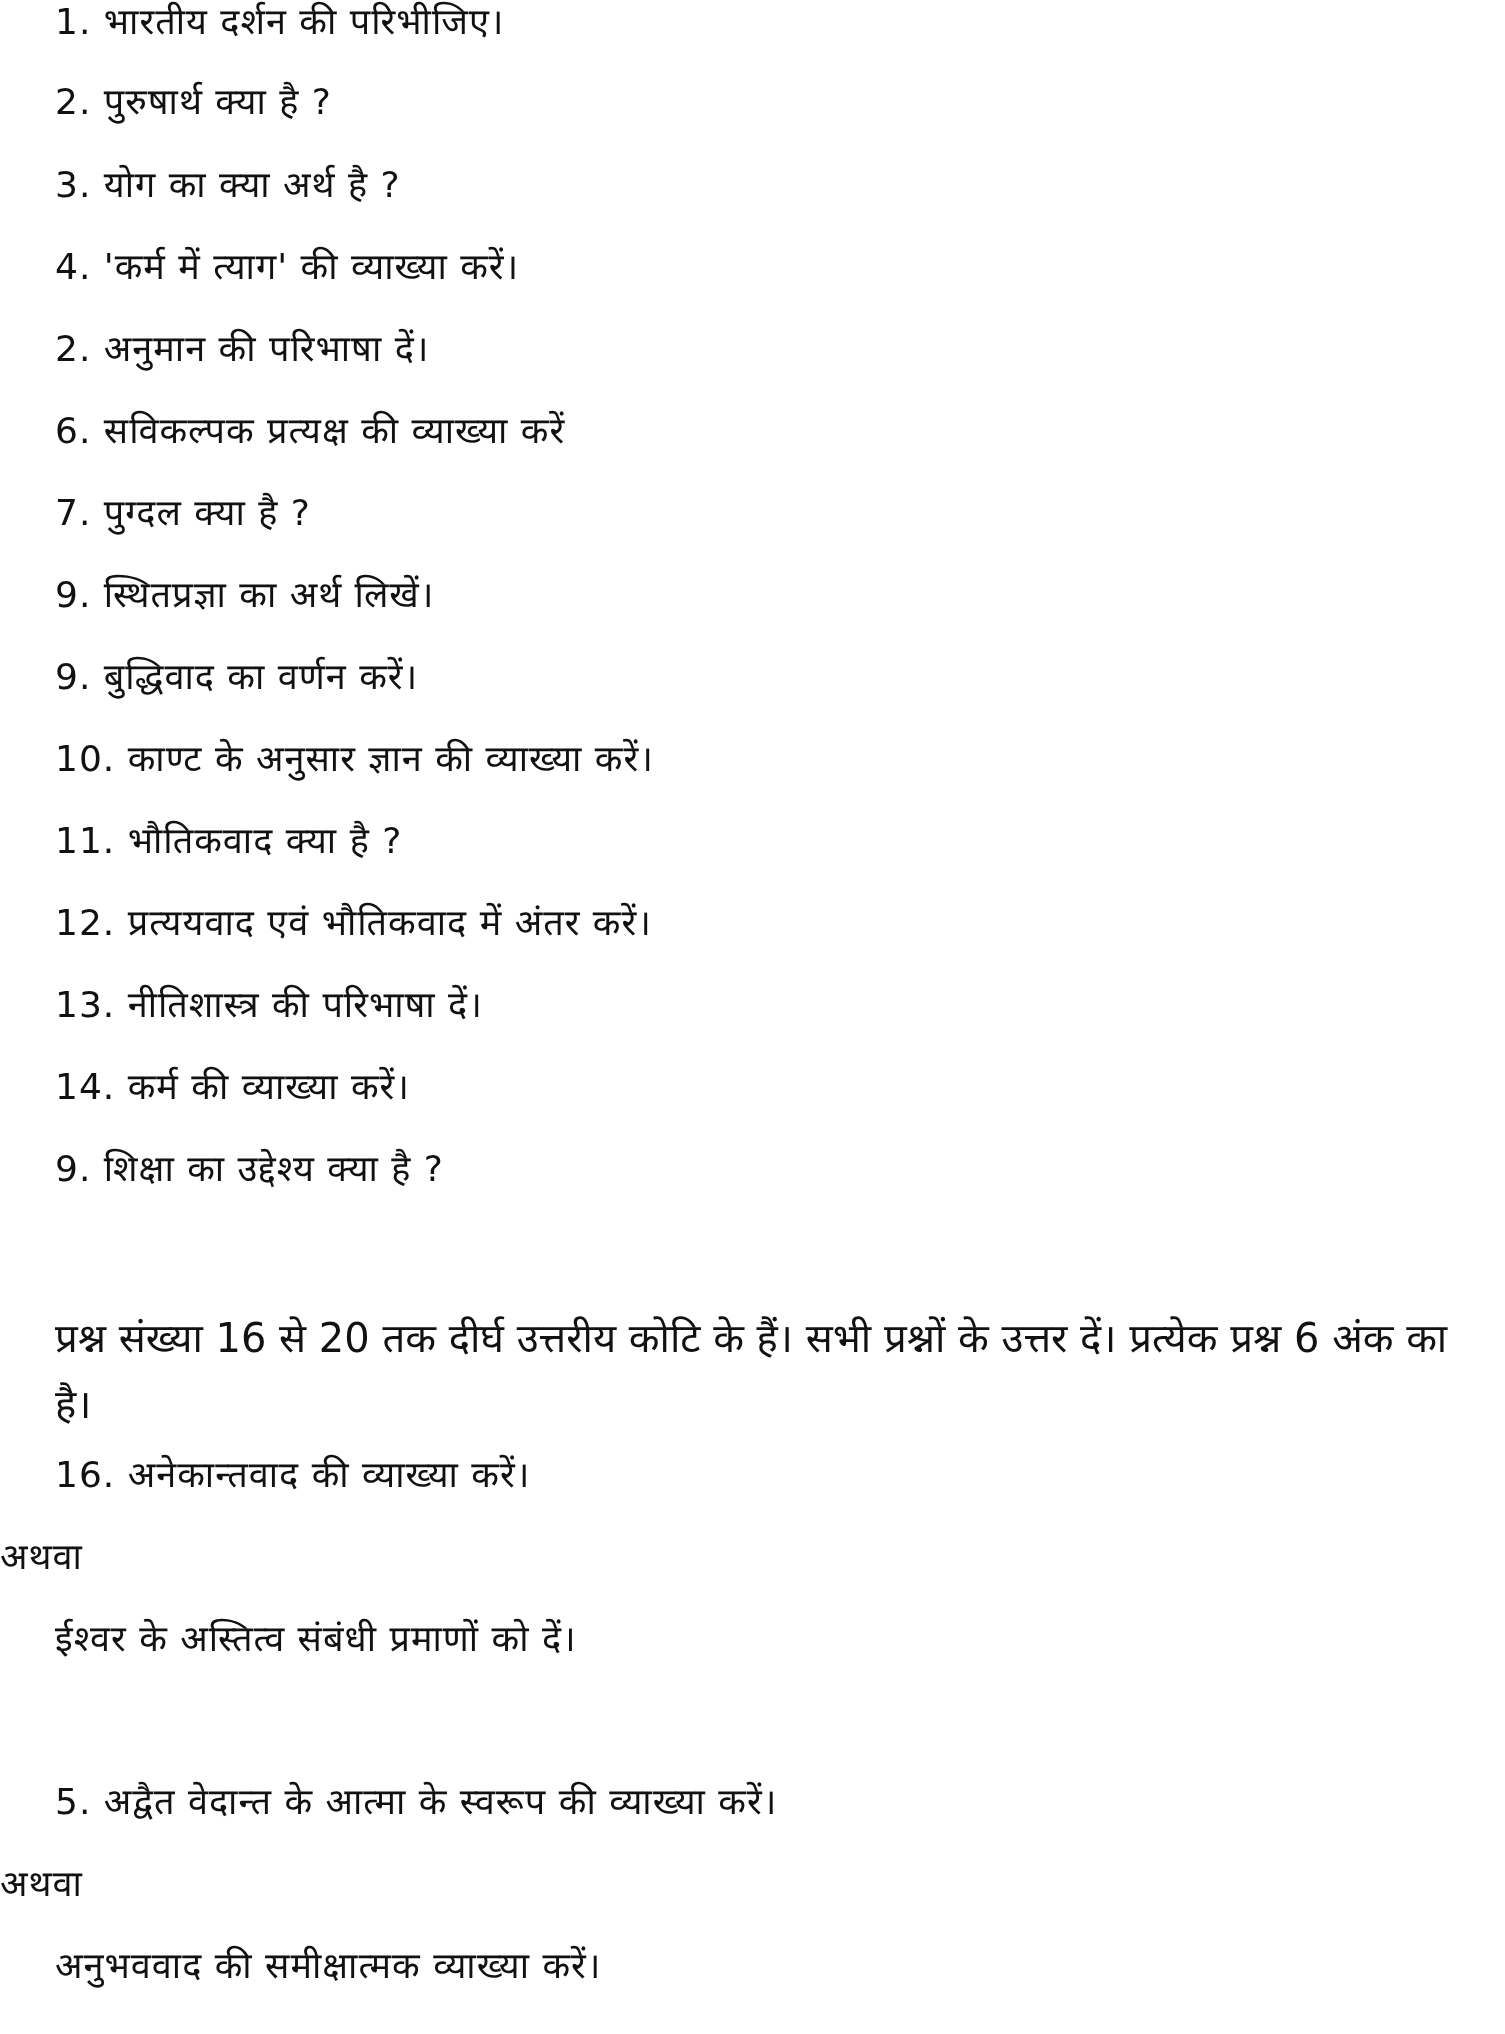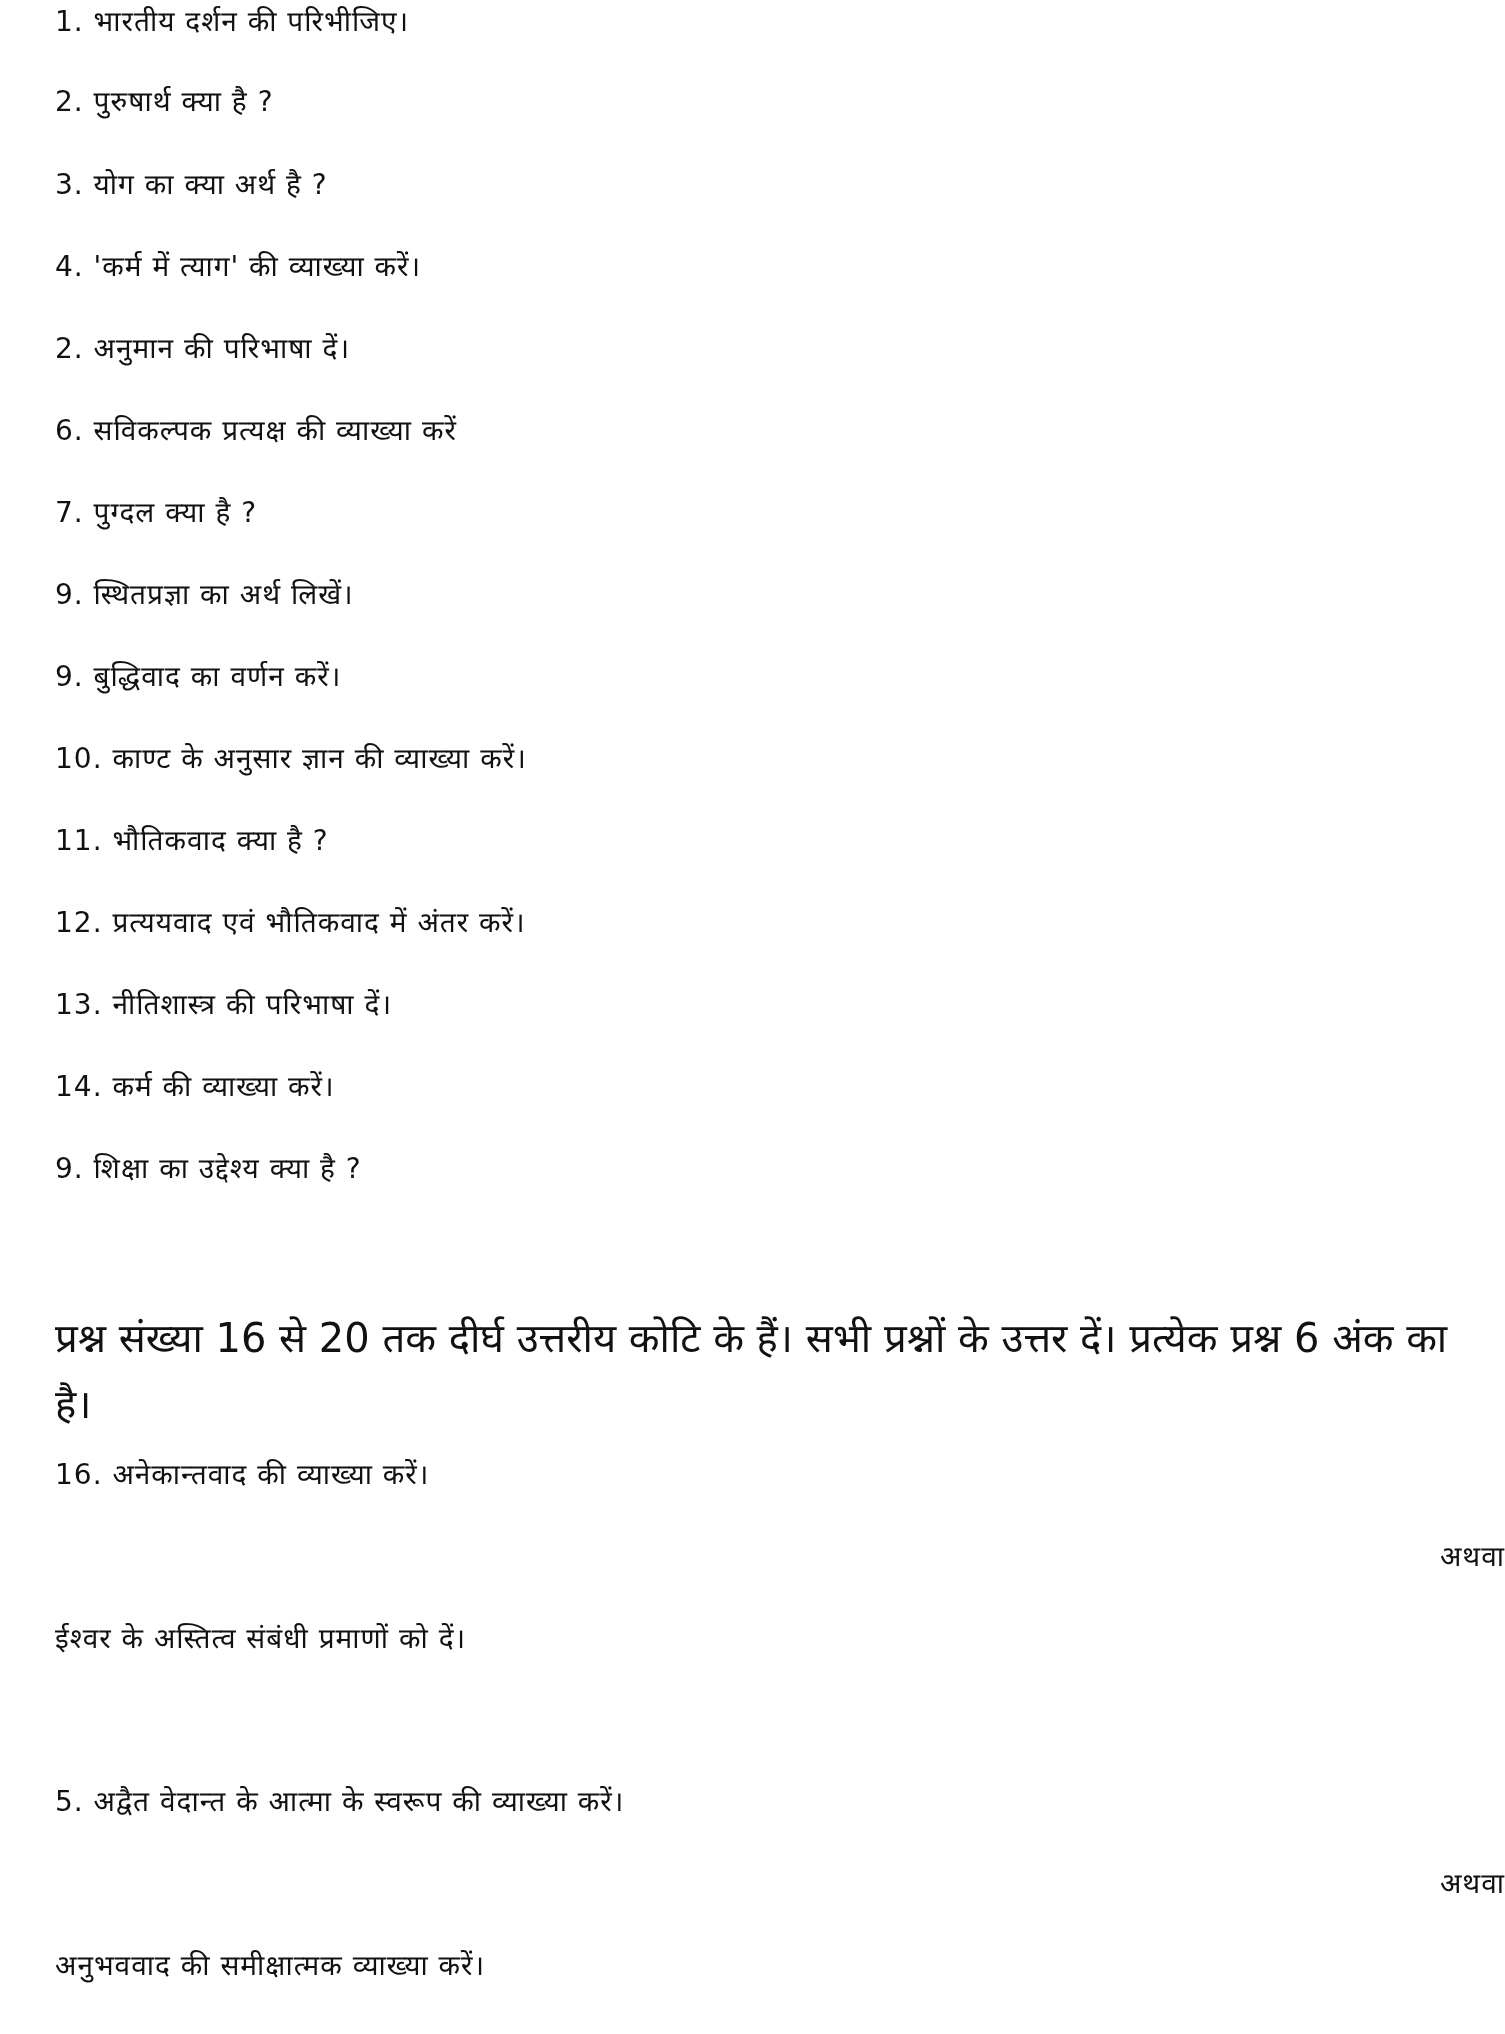--- a/index.html
+++ b/index.html
@@ -2,24 +2,24 @@
 <html><head>
   <meta charset="utf-8">
   <style>
     html, body { margin: 0; padding: 0; background: #ffffff; }
     body {
       width: 1505px; height: 2034px; position: relative; overflow: hidden;
       font-family: "DejaVu Sans", "Liberation Sans", sans-serif;
       color: #111111;
     }
     .line {
-      position: absolute; left: 55px; font-size: 28px; line-height: 44px;
+      position: absolute; left: 55px; font-size: 36px; line-height: 44px;
       white-space: nowrap; letter-spacing: 1px;
     }
-    .center { left: 0; width: 1505px; text-align: right; }
+    .center { left: 0; width: 1505px; text-align: left; }
     .para { position: absolute; left: 55px; width: 1400px; font-size: 40px; line-height: 66px; }
   </style>
 </head>
 <body>
 
 <div>
   <div class="line" style="top:0px">1. भारतीय दर्शन की परिभीजिए।</div>
   <div class="line" style="top:80px">2. पुरुषार्थ क्या है ?</div>
   <div class="line" style="top:163px">3. योग का क्या अर्थ है ?</div>
   <div class="line" style="top:245px">4. 'कर्म में त्याग' की व्याख्या करें।</div>

